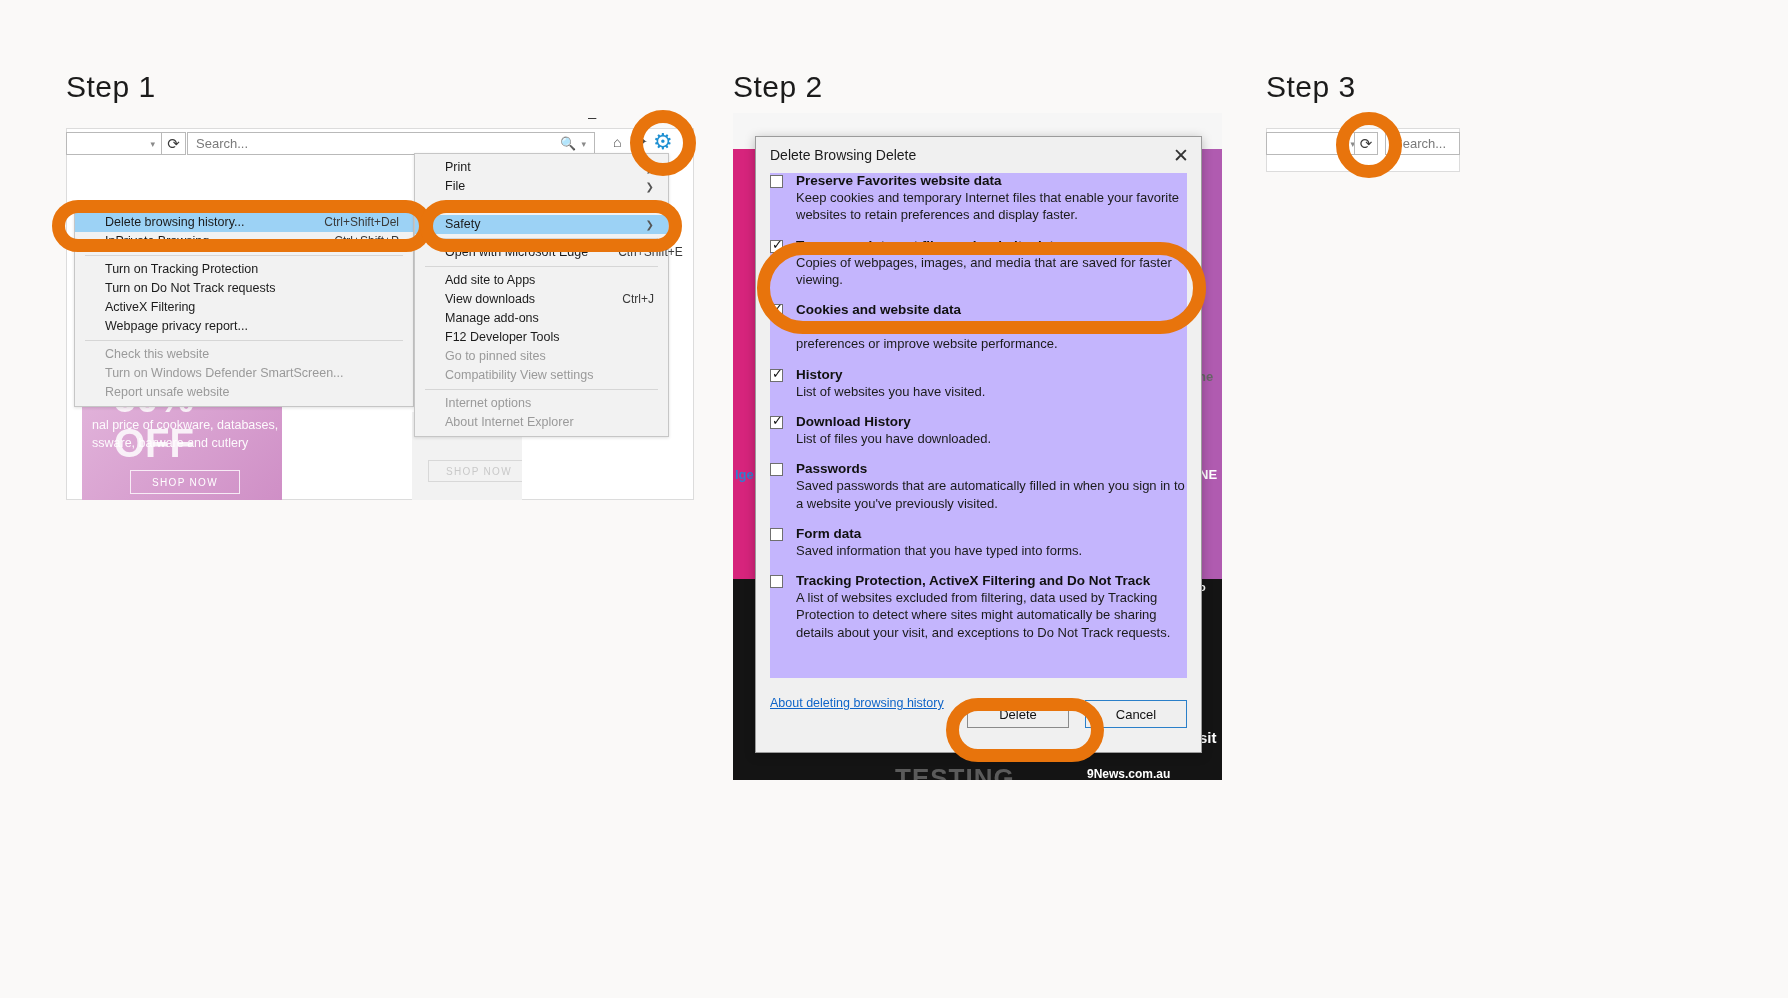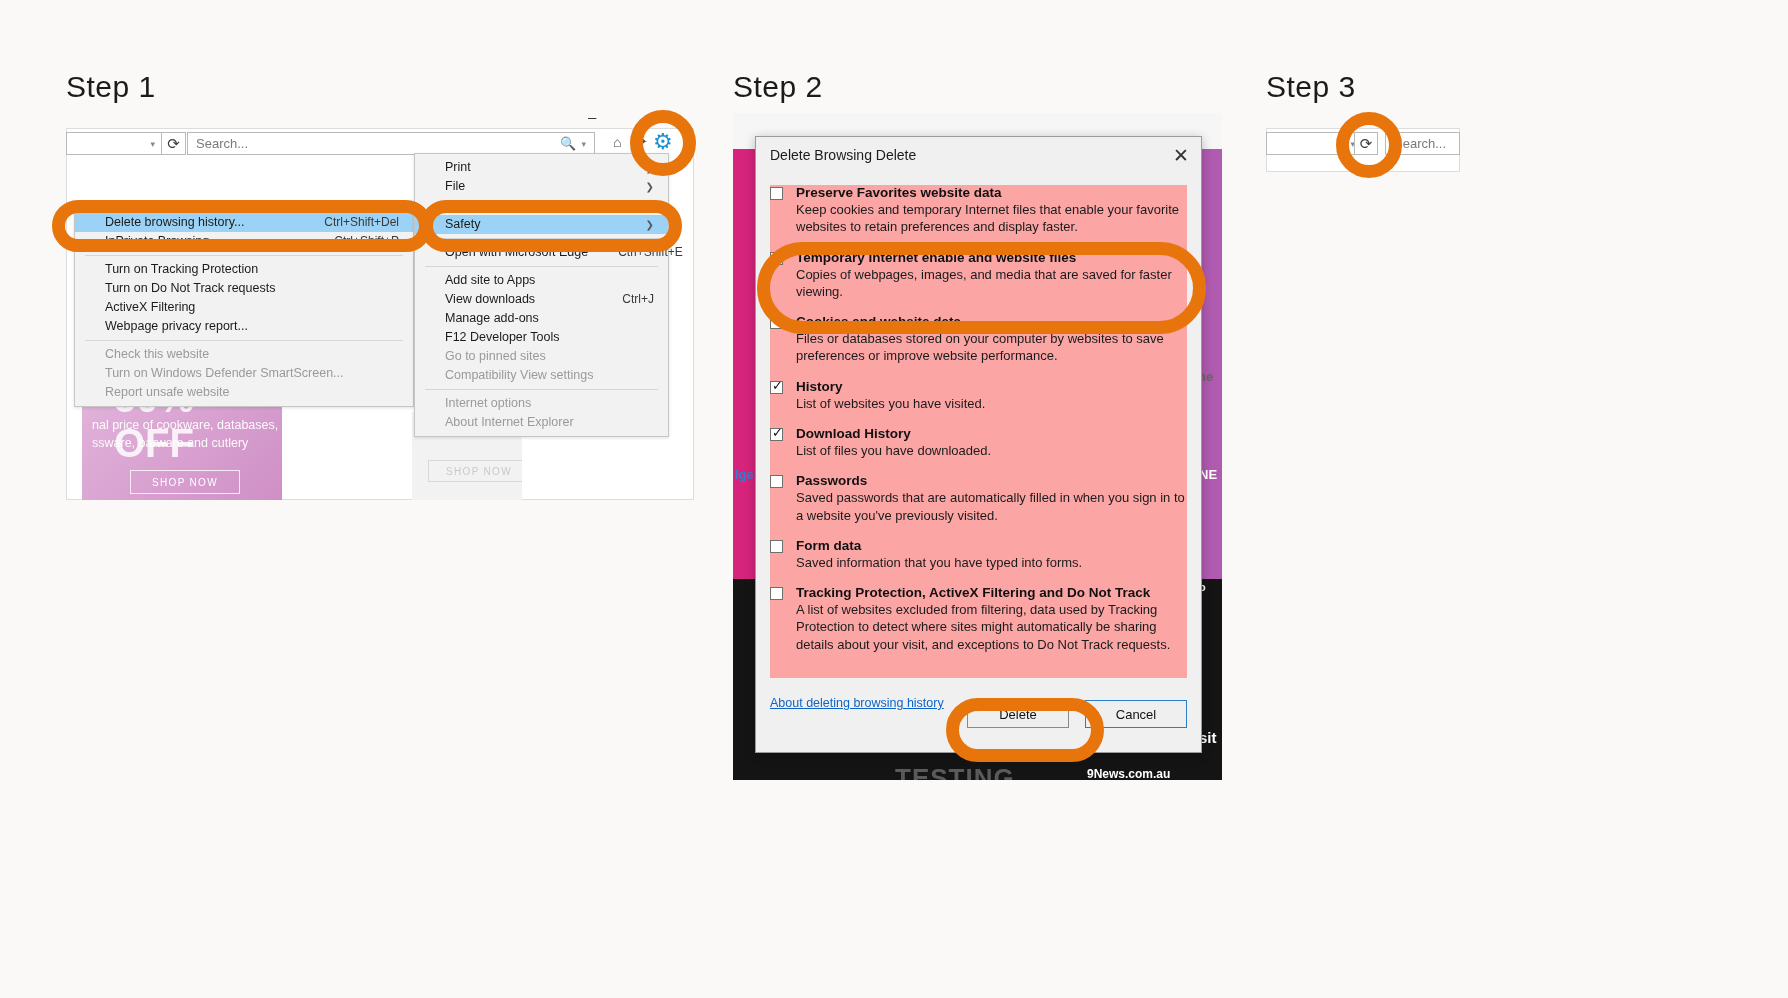--- a/index.html
+++ b/index.html
@@ -155,23 +155,22 @@
   .dlg-title {
     position:absolute; left:0; top:0; right:0; height:36px;
     background:#f0f0f0;
     display:flex; align-items:center; justify-content:space-between;
     padding: 0 12px 0 14px; box-sizing:border-box;
     font-size:14px; color:#1b1b1b;
   }
   .dlg-close { font-size:19px; color:#333; cursor:default; line-height:1; }
   .dlg-body {
     position:absolute; left:14px; top:36px; right:14px; bottom:74px;
-    background:#fca5a5;
+    background:#c4b5fd;
     overflow:hidden;
-    margin-top:12px;
   }
   .opt { position:relative; margin-bottom: 14px; padding-left: 26px; }
   .opt .cb {
     position:absolute; left:0; top:2px;
     width:13px; height:13px; border:1px solid #6f6f6f; background:#fff;
     box-sizing:border-box;
   }
   .opt .cb.checked::after {
     content:"✓"; position:absolute; left:1px; top:-3px;
     font-size:13px; color:#111; line-height:13px;
@@ -367,21 +366,21 @@
     </div>
 
     <div class="dlg-body" id="dlg-options">
         <div class="opt">
           <span class="cb"></span>
           <div class="hdr">Preserve Favorites website data</div>
           <div class="desc">Keep cookies and temporary Internet files that enable your favorite websites to retain preferences and display faster.</div>
         </div>
         <div class="opt">
           <span class="cb checked"></span>
-          <div class="hdr">Temporary Internet enable and website files</div>
+          <div class="hdr">Temporary Internet files and website data</div>
           <div class="desc">Copies of webpages, images, and media that are saved for faster viewing.</div>
         </div>
         <div class="opt">
           <span class="cb checked"></span>
           <div class="hdr">Cookies and website data</div>
           <div class="desc">Files or databases stored on your computer by websites to save preferences or improve website performance.</div>
         </div>
         <div class="opt">
           <span class="cb checked"></span>
           <div class="hdr">History</div>

